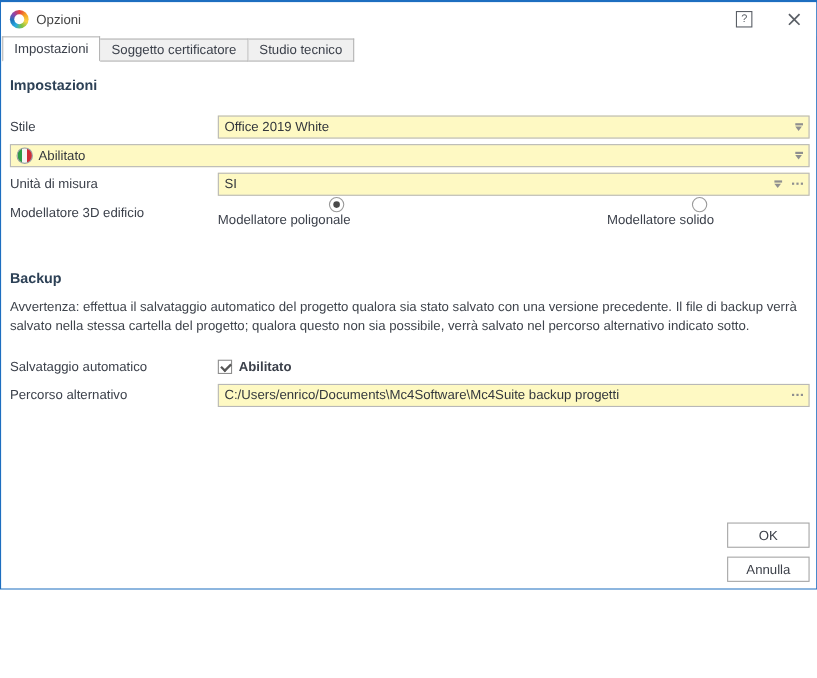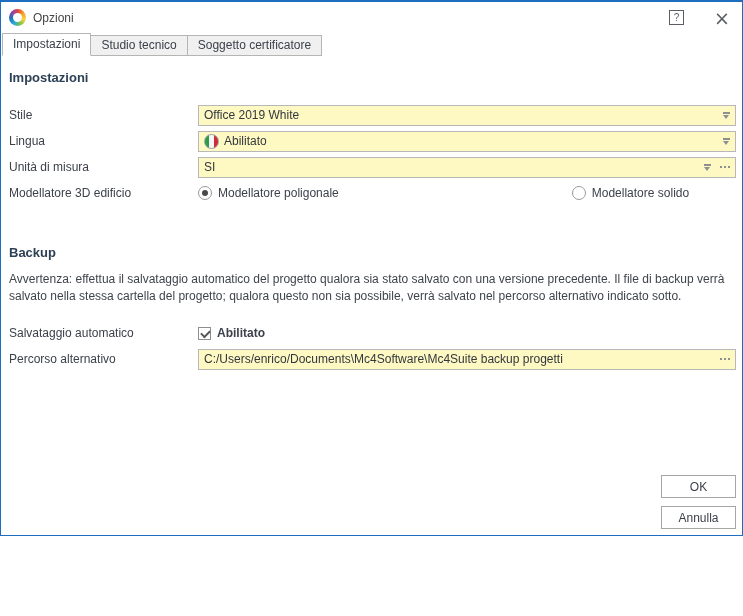--- a/index.html
+++ b/index.html
@@ -66,21 +66,21 @@
   .dots { display:flex; gap:2px; margin-left:9px; cursor:pointer; }
   .dots i { width:2px; height:2px; background:#8f8f8f; display:block; }
   
   .flag {
     width:15px; height:15px; border-radius:50%; border:1px solid #9aa0a6;
     background:linear-gradient(90deg,#2e9b45 0 33%,#f5f5f5 33% 66%,#ce2b37 66% 100%);
     margin-right:5px; flex:none;
   }
   
   .radio-group { flex:1; display:flex; align-items:center; }
-  .radio-opt { display:flex; align-items:flex-start; cursor:pointer; }
+  .radio-opt { display:flex; align-items:flex-end; cursor:pointer;flex-direction:column; }
   .radio-opt.second { margin-left:233px; }
   .radio-circle {
     width:14px; height:14px; border:1px solid #9a9a9a; border-radius:50%;
     margin-right:6px; display:flex; align-items:center; justify-content:center; background:#fff; flex:none;
   }
   .radio-circle.checked::after { content:''; width:6px; height:6px; border-radius:50%; background:#4a4a4a; }
   
   .warning { margin-top:11px; line-height:17px; color:#3f444c; padding-right:2px; }
   
   .check-wrap { flex:1; display:flex; align-items:flex-end; cursor:pointer;font-weight:bold; }
@@ -110,43 +110,42 @@
   <div class="titlebar">
     <span class="app-icon"></span>
     <span class="title-text">Opzioni</span>
     <span class="titlebar-spacer"></span>
     <span class="help-btn">?</span>
     <button class="close-btn">×</button>
   </div>
 
   <div class="tabbar">
     <div class="tab active">Impostazioni</div>
+    <div class="tab">Soggetto certificatore</div>
     <div class="tab">Studio tecnico</div>
-    <div class="tab">Soggetto certificatore</div>
   </div>
 
   <div class="content">
 
     <div class="section-heading">Impostazioni</div>
 
     <div class="rows">
 
       <div class="row">
         <span class="row-label">Stile</span>
         <div class="field">
           <span class="grow">Office 2019 White</span>
           <span class="dd-icon">
               <span class="bar"></span>
               <span class="tri"></span>
             </span>
         </div>
       </div>
 
       <div class="row">
-        <span class="row-label">Lingua</span>
         <div class="field">
           <span class="flag"></span>
           <span class="grow">Abilitato</span>
           <span class="dd-icon">
               <span class="bar"></span>
               <span class="tri"></span>
             </span>
         </div>
       </div>
 

